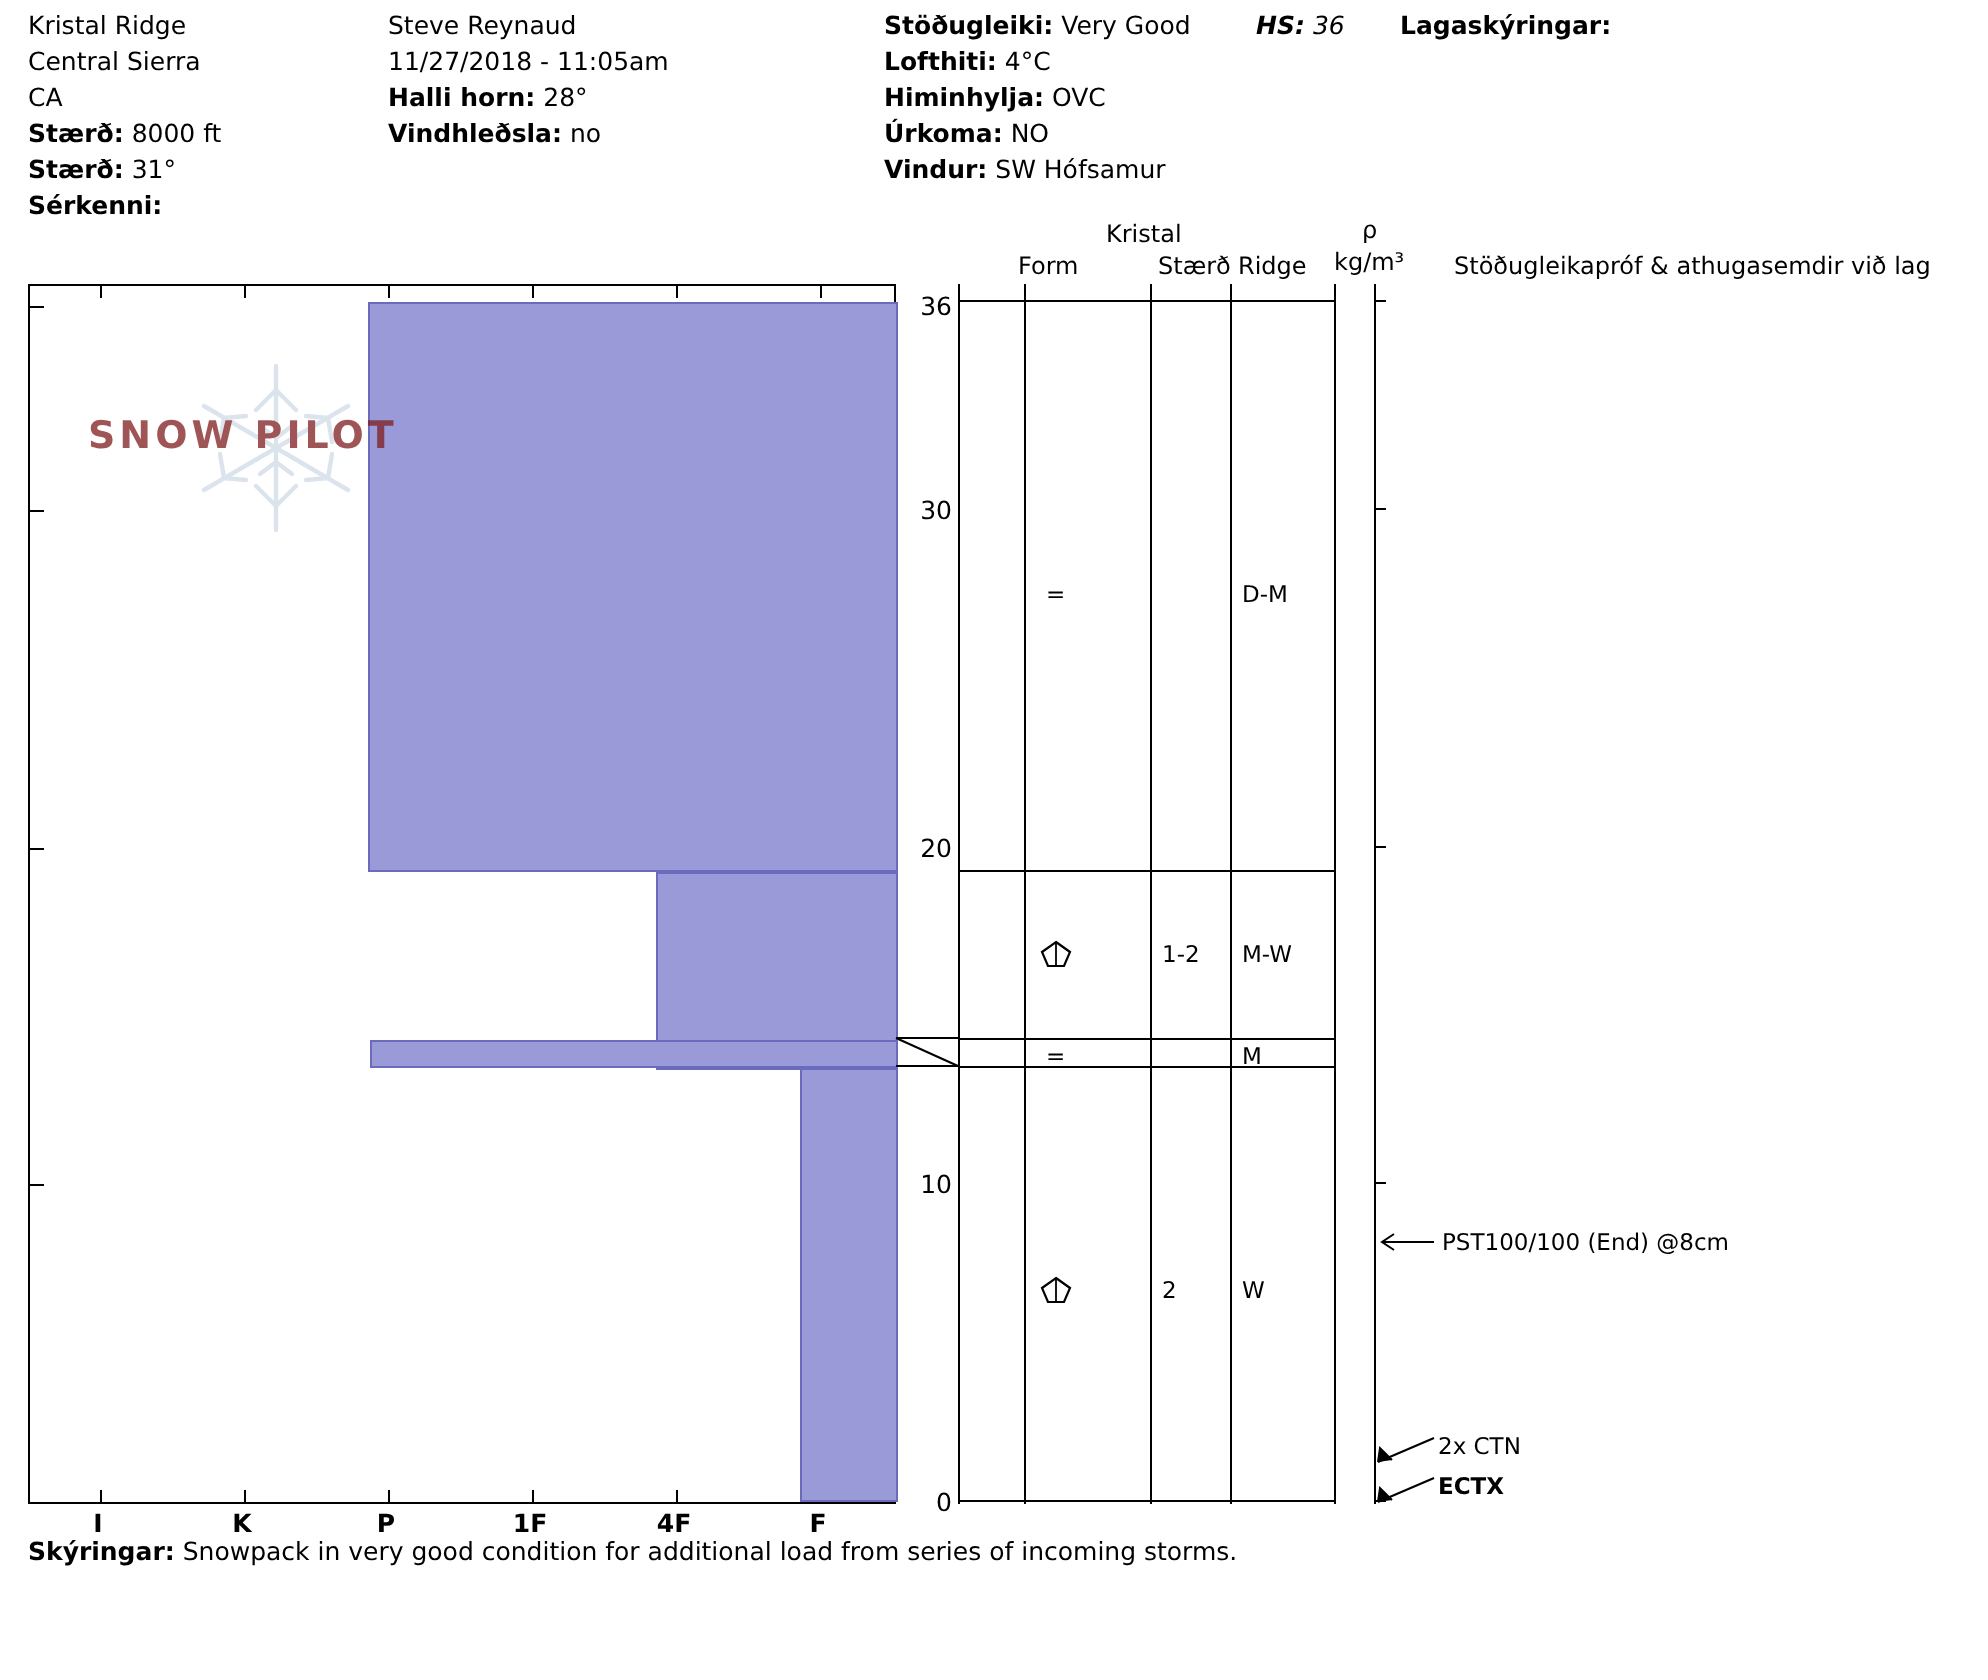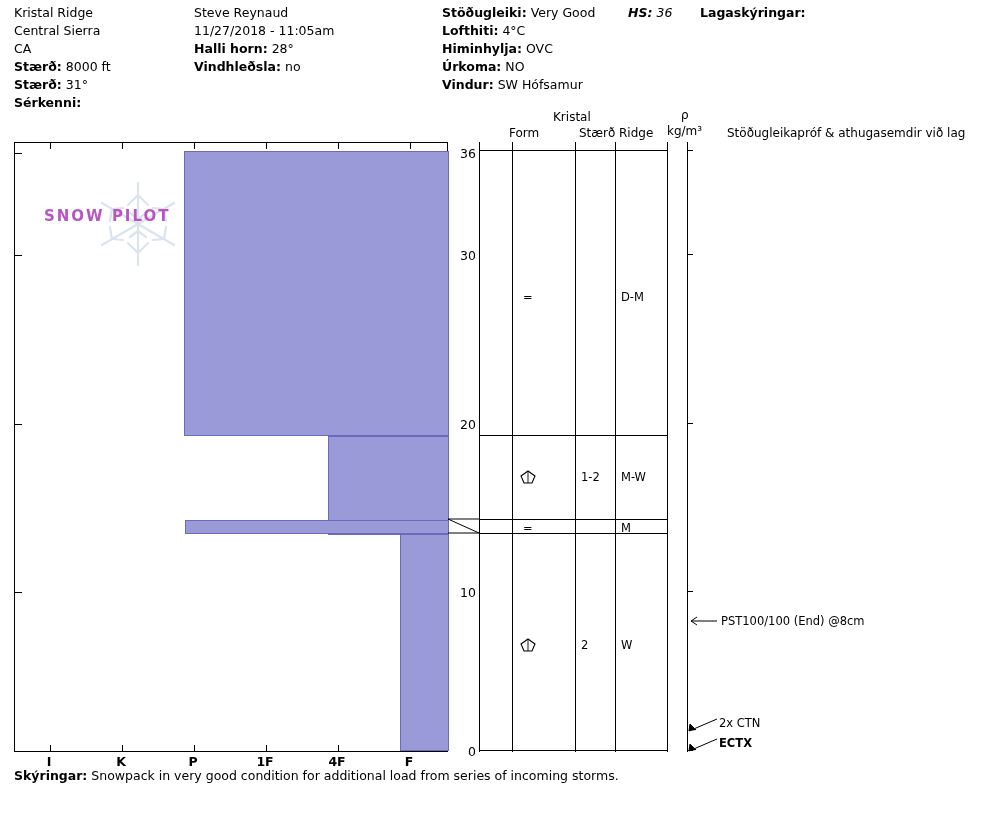--- a/index.html
+++ b/index.html
@@ -79,24 +79,24 @@
     top: 175px;
     width: 180px;
     height: 95px;
     pointer-events: none;
     opacity: 0.75;
   }
   #watermark .wm-text {
     position: absolute;
     left: 14px;
     top: 32px;
-    font-size: 15px;
+    font-size: 19px;
     font-weight: bold;
     letter-spacing: 2px;
-    color: #a21caf;
+    color: #7f1d1d;
     font-family: "DejaVu Sans", "Liberation Sans", sans-serif;
   }
 
   
   #hardness-labels {
     position: absolute;
     left: 14px;
     top: 754px;
     width: 434px;
     height: 18px;

